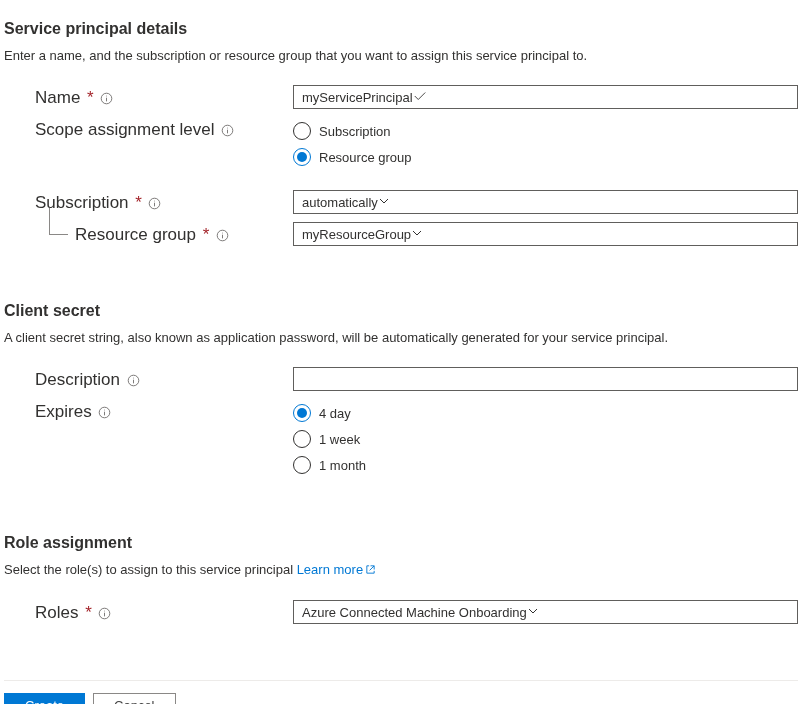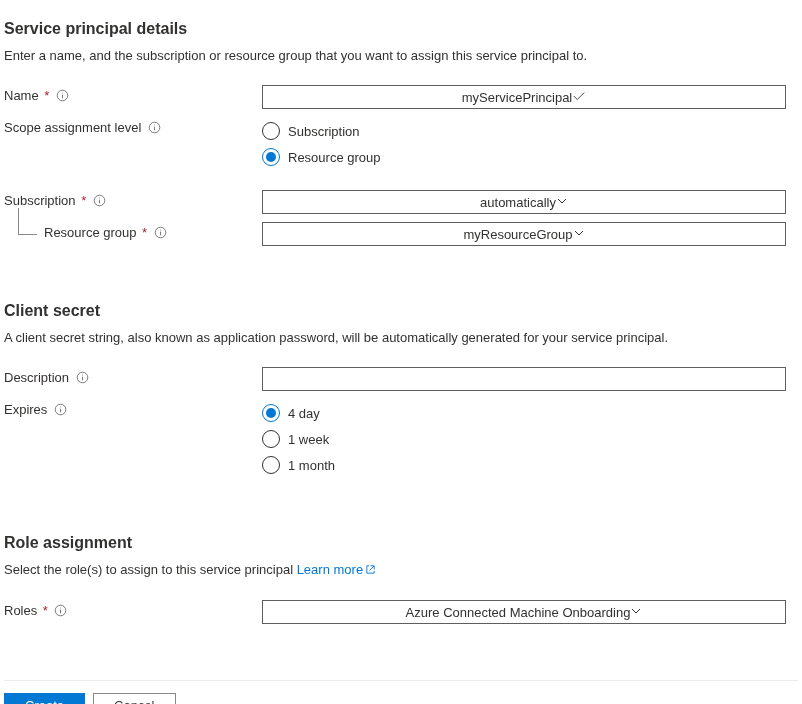--- a/index.html
+++ b/index.html
@@ -28,21 +28,22 @@
     align-items: flex-start;
     margin-bottom: 8px;
     min-height: 24px;
   }
   .label-col {
     width: 258px;
     flex-shrink: 0;
     display: flex;
     align-items: center;
     padding-top: 3px;
-    font-size: 13px;
+    font-size: 17px;
+    margin-left: 31px;
   }
   .label-col.indent {
     padding-left: 40px;
     position: relative;
   }
   .label-col.indent::before {
     content: "";
     position: absolute;
     left: 14px;
     top: -14px;
@@ -79,21 +80,21 @@
     outline: none;
   }
   .select-like {
     width: 100%;
     height: 24px;
     padding: 0 8px;
     border: 1px solid #605e5c;
     font-size: 13px;
     display: flex;
     align-items: center;
-    justify-content: center;
+    justify-content: flex-start;
     cursor: pointer;
     background: #fff;
   }
   .select-like svg { width: 12px; height: 12px; flex-shrink: 0; }
   .select-like.check svg { width: 14px; height: 14px; }
   .radio-group { padding-top: 1px; }
   .radio-item {
     display: flex;
     align-items: center;
     height: 26px;

